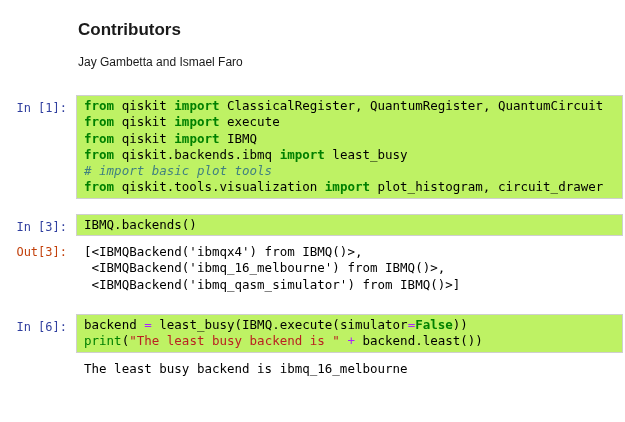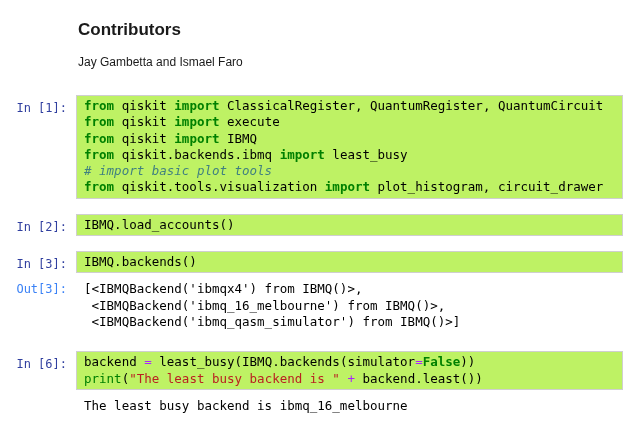--- a/index.html
+++ b/index.html
@@ -29,21 +29,21 @@
     flex: 0 0 76px;
     width: 76px;
     text-align: right;
     padding-right: 9px;
     font-family: "DejaVu Sans Mono", "Liberation Mono", monospace;
     font-size: 12px;
     line-height: 16.3px;
     white-space: pre;
   }
   .in-prompt  { color: #303f9f; padding-top: 5px; }
-  .out-prompt { color: #3b82f6; padding-top: 1px; }
+  .out-prompt { color: #c2410c; padding-top: 1px; }
   .input-box {
     flex: 1;
     margin-right: 2px;
     border: 1px solid #cfcfcf;
     background: #bef264;
     padding: 2px 7px;
   }
   pre.code, pre.outtext {
     font-family: "DejaVu Sans Mono", "Liberation Mono", monospace;
     font-size: 12.5px;
@@ -81,45 +81,37 @@
 <span class="tok-kw">from</span><span class="tok-pl"> qiskit </span><span class="tok-kw">import</span><span class="tok-pl"> execute</span>
 <span class="tok-kw">from</span><span class="tok-pl"> qiskit </span><span class="tok-kw">import</span><span class="tok-pl"> IBMQ</span>
 <span class="tok-kw">from</span><span class="tok-pl"> qiskit.backends.ibmq </span><span class="tok-kw">import</span><span class="tok-pl"> least_busy</span>
 <span class="tok-cm"># import basic plot tools</span>
 <span class="tok-kw">from</span><span class="tok-pl"> qiskit.tools.visualization </span><span class="tok-kw">import</span><span class="tok-pl"> plot_histogram, circuit_drawer</span></pre>
           </div>
         </div>
       </div>
       <div class="cell">
         <div class="cell-row">
-          <div class="prompt in-prompt">In [2]:</div>
-          <div class="input-box">
-            <pre class="code"><span class="tok-pl">IBMQ.load_accounts()</span></pre>
-          </div>
-        </div>
-      </div>
-      <div class="cell">
-        <div class="cell-row">
           <div class="prompt in-prompt">In [3]:</div>
           <div class="input-box">
             <pre class="code"><span class="tok-pl">IBMQ.backends()</span></pre>
           </div>
         </div>
         <div class="cell-row output-row">
           <div class="prompt out-prompt">Out[3]:</div>
           <pre class="outtext">[&lt;IBMQBackend('ibmqx4') from IBMQ()&gt;,
  &lt;IBMQBackend('ibmq_16_melbourne') from IBMQ()&gt;,
  &lt;IBMQBackend('ibmq_qasm_simulator') from IBMQ()&gt;]</pre>
         </div>
       </div>
       <div class="cell">
         <div class="cell-row">
           <div class="prompt in-prompt">In [6]:</div>
           <div class="input-box">
-            <pre class="code"><span class="tok-pl">backend </span><span class="tok-op">=</span><span class="tok-pl"> least_busy(IBMQ.backends(simulator</span><span class="tok-op">=</span><span class="tok-kw">False</span><span class="tok-pl">))</span>
+            <pre class="code"><span class="tok-pl">backend </span><span class="tok-op">=</span><span class="tok-pl"> least_busy(IBMQ.execute(simulator</span><span class="tok-op">=</span><span class="tok-kw">False</span><span class="tok-pl">))</span>
 <span class="tok-bi">print</span><span class="tok-pl">(</span><span class="tok-st">"The least busy backend is "</span><span class="tok-pl"> </span><span class="tok-op">+</span><span class="tok-pl"> backend.least())</span></pre>
           </div>
         </div>
         <div class="cell-row output-row">
           <div class="prompt"></div>
           <pre class="outtext">The least busy backend is ibmq_16_melbourne</pre>
         </div>
       </div>
     </div>
 

